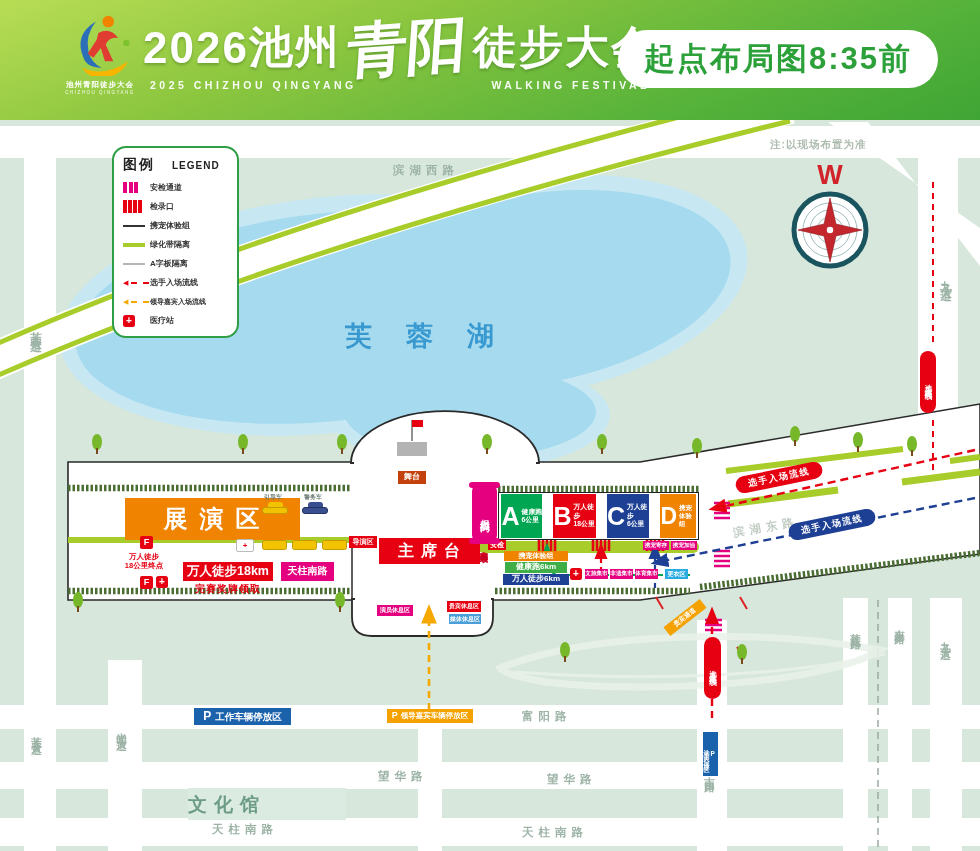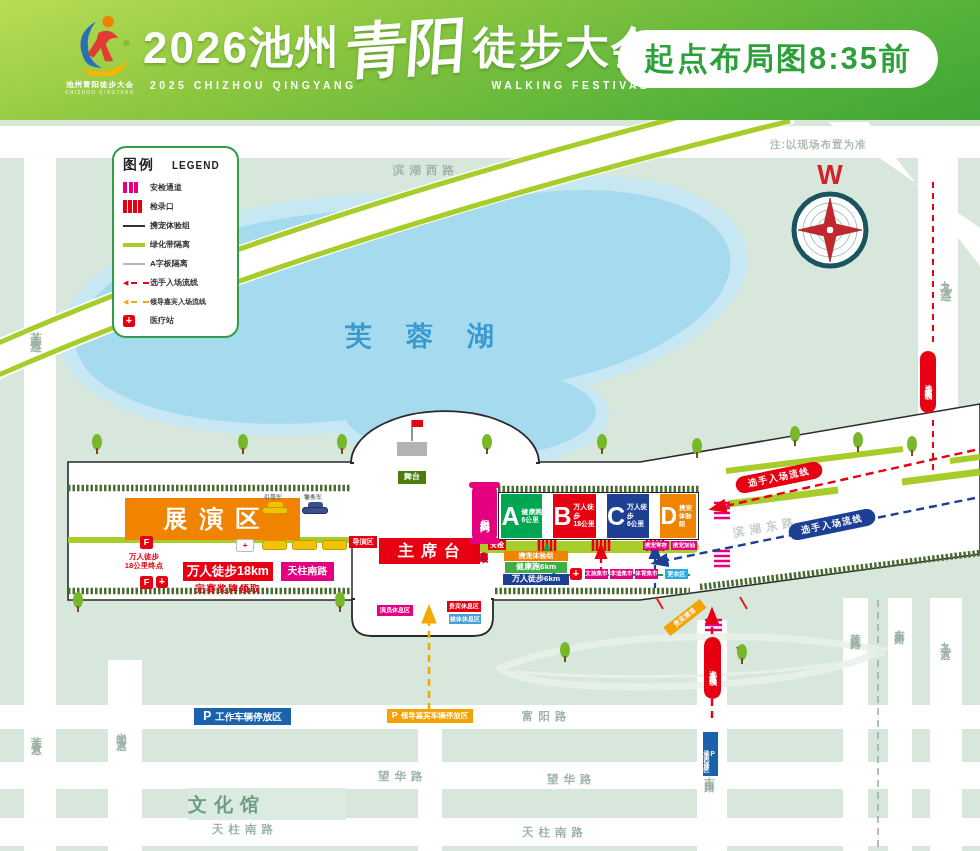--- a/index.html
+++ b/index.html
@@ -320,21 +320,21 @@
     <div class="road" style="left:212px;top:702px;">天柱南路</div>
     <div class="road" style="left:522px;top:705px;">天柱南路</div>
     <div class="road vert" style="left:115px;top:604px;font-size:10.5px;">光明大道</div>
     <div class="road vert" style="left:30px;top:608px;font-size:10.5px;">芙蓉大道</div>
     <div class="ab" style="left:188px;top:672px;width:158px;text-align:left;font-size:19px;font-weight:900;color:#6d9c84;letter-spacing:7px;z-index:8;">文化馆</div>
 
     <div class="box" style="left:125px;top:378px;width:175px;height:42px;background:#f08300;font-size:24px;font-weight:700;letter-spacing:12px;padding-left:10px;box-sizing:border-box;">展演区</div>
     <div class="box" style="left:379px;top:418px;width:101px;height:26px;background:#e60012;font-size:16px;font-weight:900;letter-spacing:7px;padding-left:6px;box-sizing:border-box;">主席台</div>
     <div class="box" style="left:349px;top:416px;width:28px;height:12px;background:#e60012;font-size:7px;">导演区</div>
     <div class="box" style="left:488px;top:419px;width:18px;height:11px;background:#e60012;font-size:7px;">安检</div>
-    <div class="box" style="left:398px;top:351px;width:28px;height:13px;background:#4d7c0f;font-size:8px;">舞台</div>
+    <div class="box" style="left:398px;top:351px;width:28px;height:13px;background:#c2410c;font-size:8px;">舞台</div>
     <div class="ab" style="left:397px;top:322px;width:30px;height:14px;background:#b3b3b3;z-index:11;"></div>
 
     <div id="arch">
       <i class="k1"></i>
         <i class="k2"></i>
       <span>起点拱门</span>
     </div>
 
     <div id="zones">
       <div class="zone" style="width: 42px; background: rgb(0, 166, 81);">

